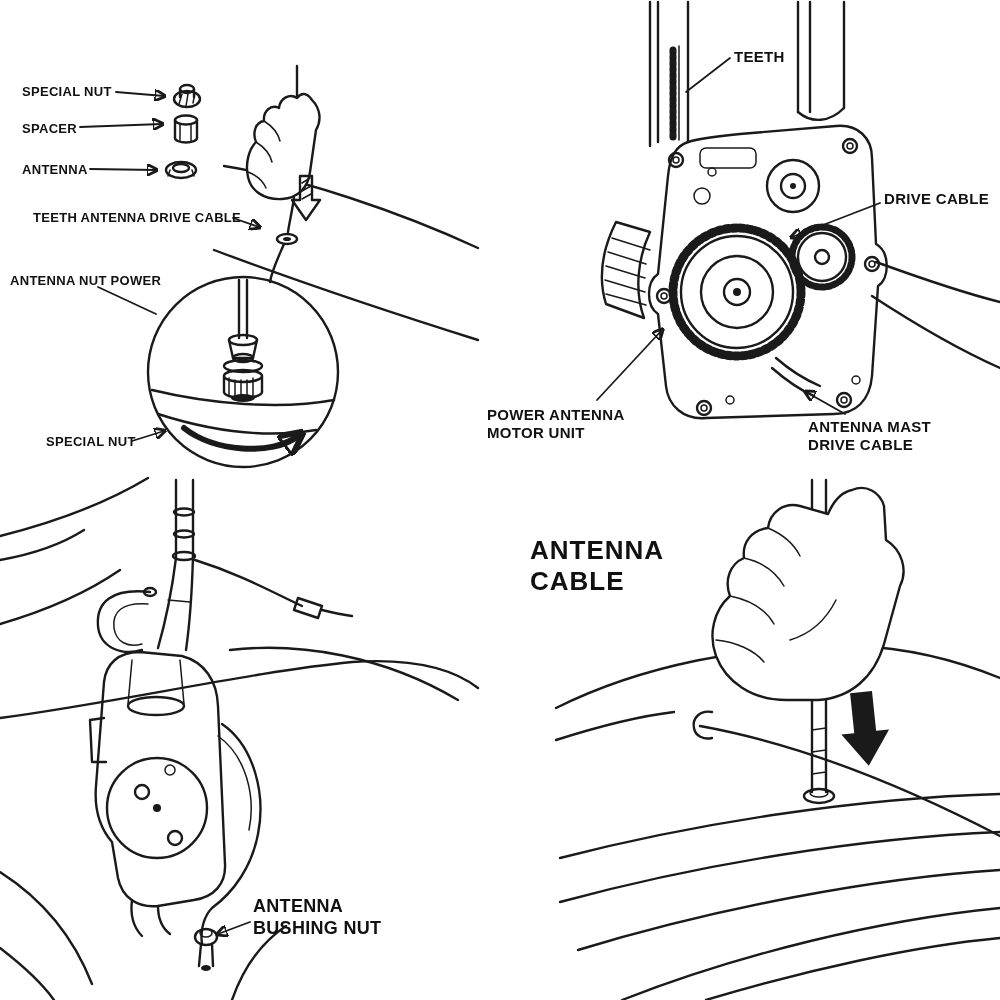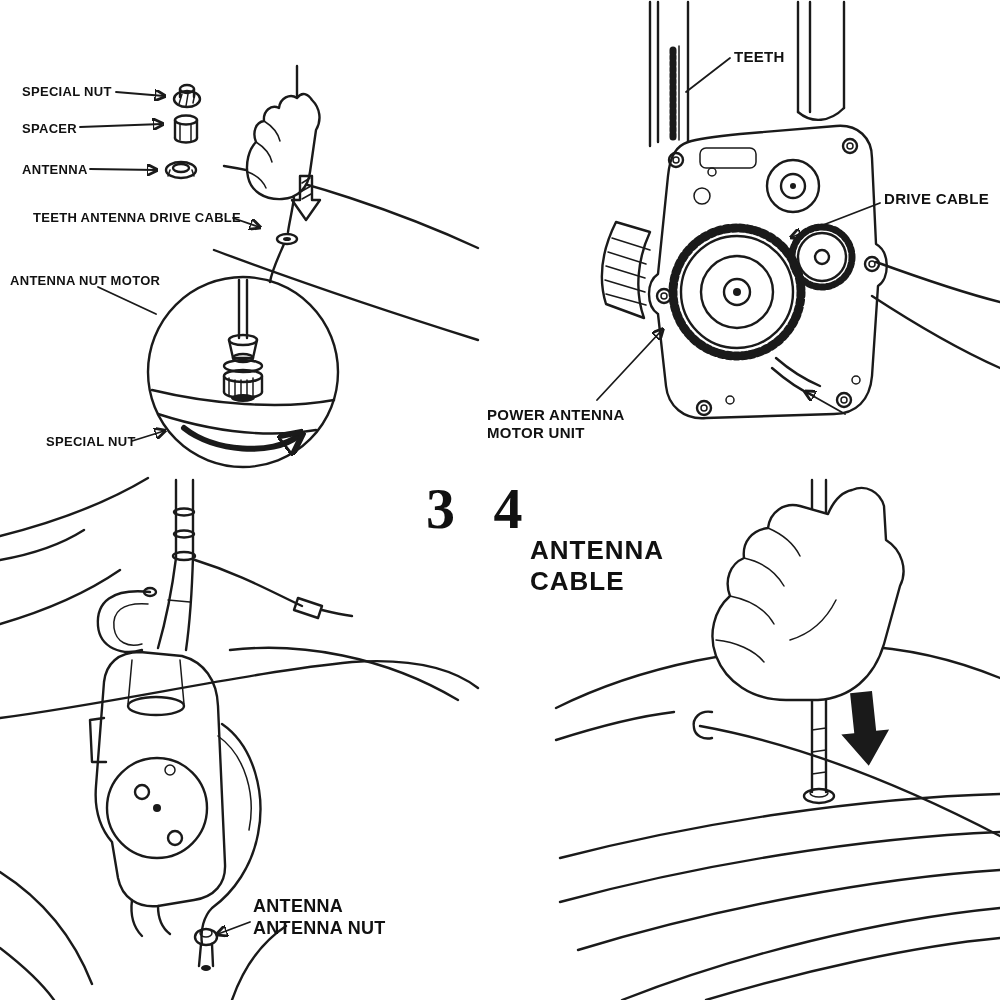--- a/index.html
+++ b/index.html
@@ -294,39 +294,42 @@
         <path class="thin" d="M768,528 C 782,534 794,544 800,556"></path>
         <path class="thin" d="M716,640 C 736,642 754,650 764,662"></path>
         <path class="thin" d="M836,600 C 826,620 810,634 790,640"></path>
       </g>
       <g transform="rotate(-6 865 730)">
         <path class="fill" d="M854,692 h22 v40 h13 l-24,34 -24,-34 h13 z"></path>
       </g>
     </g>
   </svg>
 
-  <div class="step-num" style="left:426px; top:480px">3 4</div>
 
   <div class="lbl lbl-sm" style="left:22px; top:84px">SPECIAL NUT</div>
   <div class="lbl lbl-sm" style="left:22px; top:121px">SPACER</div>
   <div class="lbl lbl-sm" style="left:22px; top:162px">ANTENNA</div>
   <div class="lbl lbl-sm" style="left:33px; top:210px">TEETH ANTENNA DRIVE CABLE</div>
-  <div class="lbl lbl-sm" style="left:10px; top:273px">ANTENNA NUT MOTOR</div>
+  <div class="lbl lbl-sm" style="left:10px; top:273px">ANTENNA NUT POWER</div>
   <div class="lbl lbl-sm" style="left:46px; top:434px">SPECIAL NUT</div>
 
   <div class="lbl lbl-md" style="left:734px; top:48px">TEETH</div>
   <div class="lbl lbl-md" style="left:884px; top:190px">DRIVE CABLE</div>
   <div class="lbl lbl-md" style="left:487px; top:406px">
     <span>POWER ANTENNA</span>
     <span>MOTOR UNIT</span>
   </div>
+  <div class="lbl lbl-md" style="left:808px; top:418px">
+    <span>ANTENNA MAST</span>
+    <span>DRIVE CABLE</span>
+  </div>
 
   <div class="lbl lbl-lg" style="left:253px; top:896px">
     <span>ANTENNA</span>
-    <span>ANTENNA NUT</span>
+    <span>BUSHING NUT</span>
   </div>
 
   <div class="lbl lbl-xl" style="left:530px; top:535px">
     <span>ANTENNA</span>
     <span>CABLE</span>
   </div>
 
 </div>
 
 </body></html>

